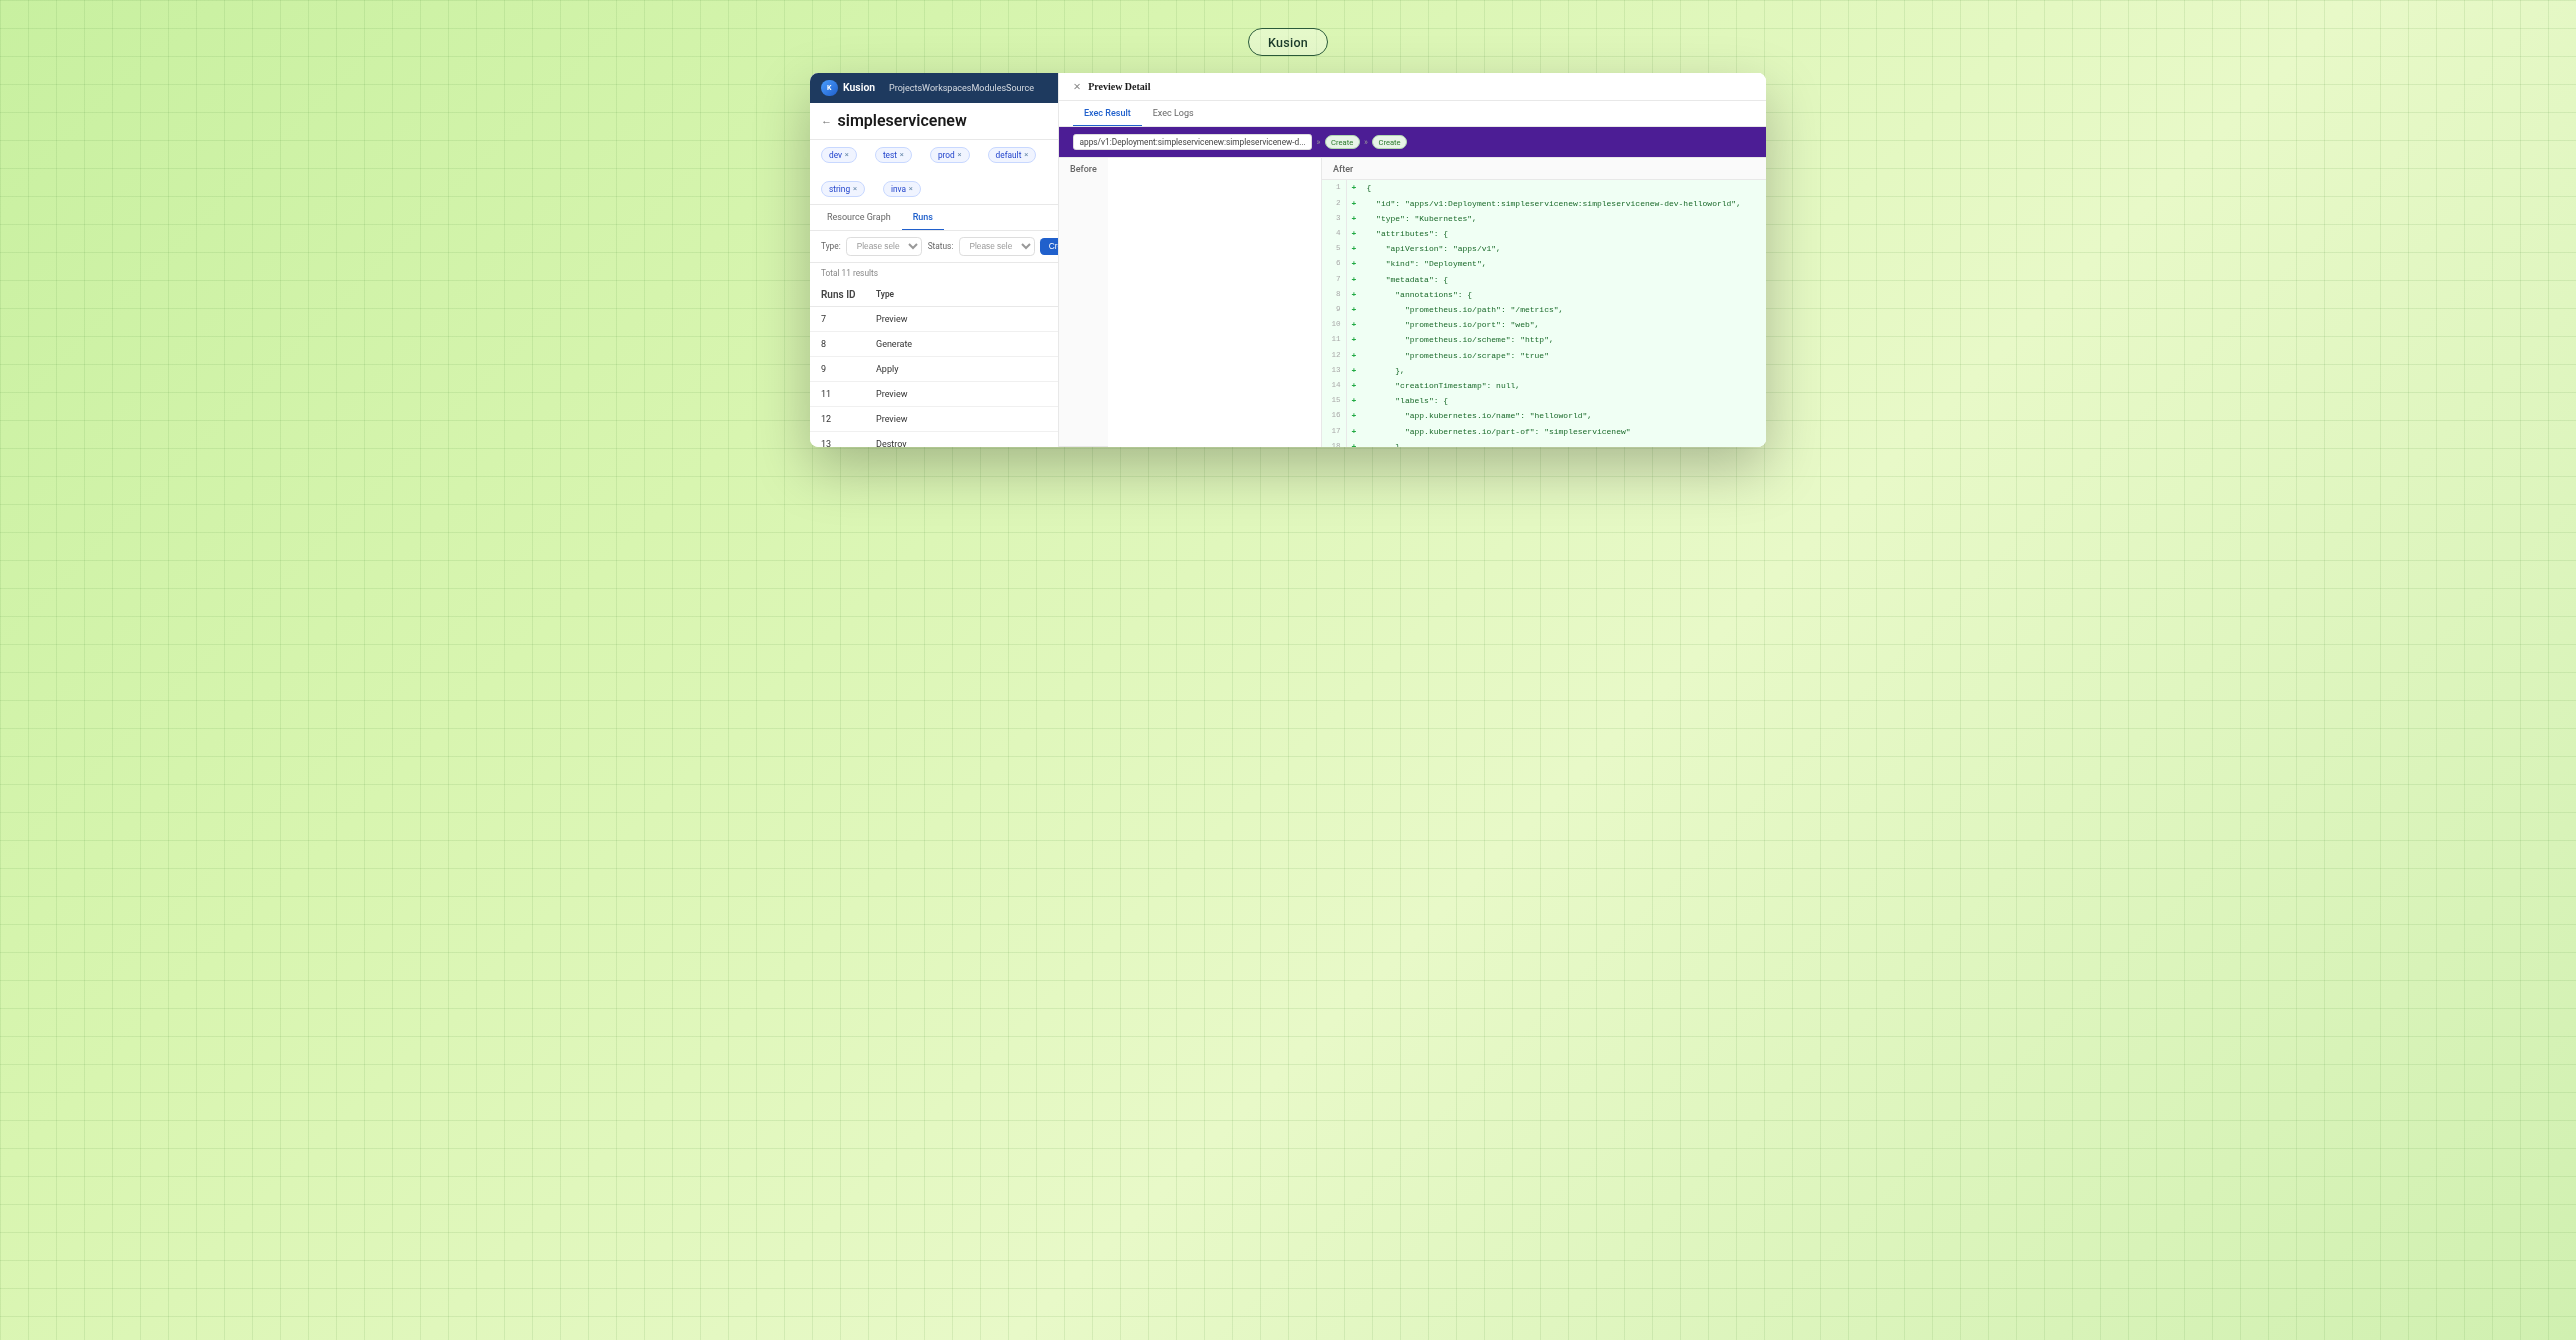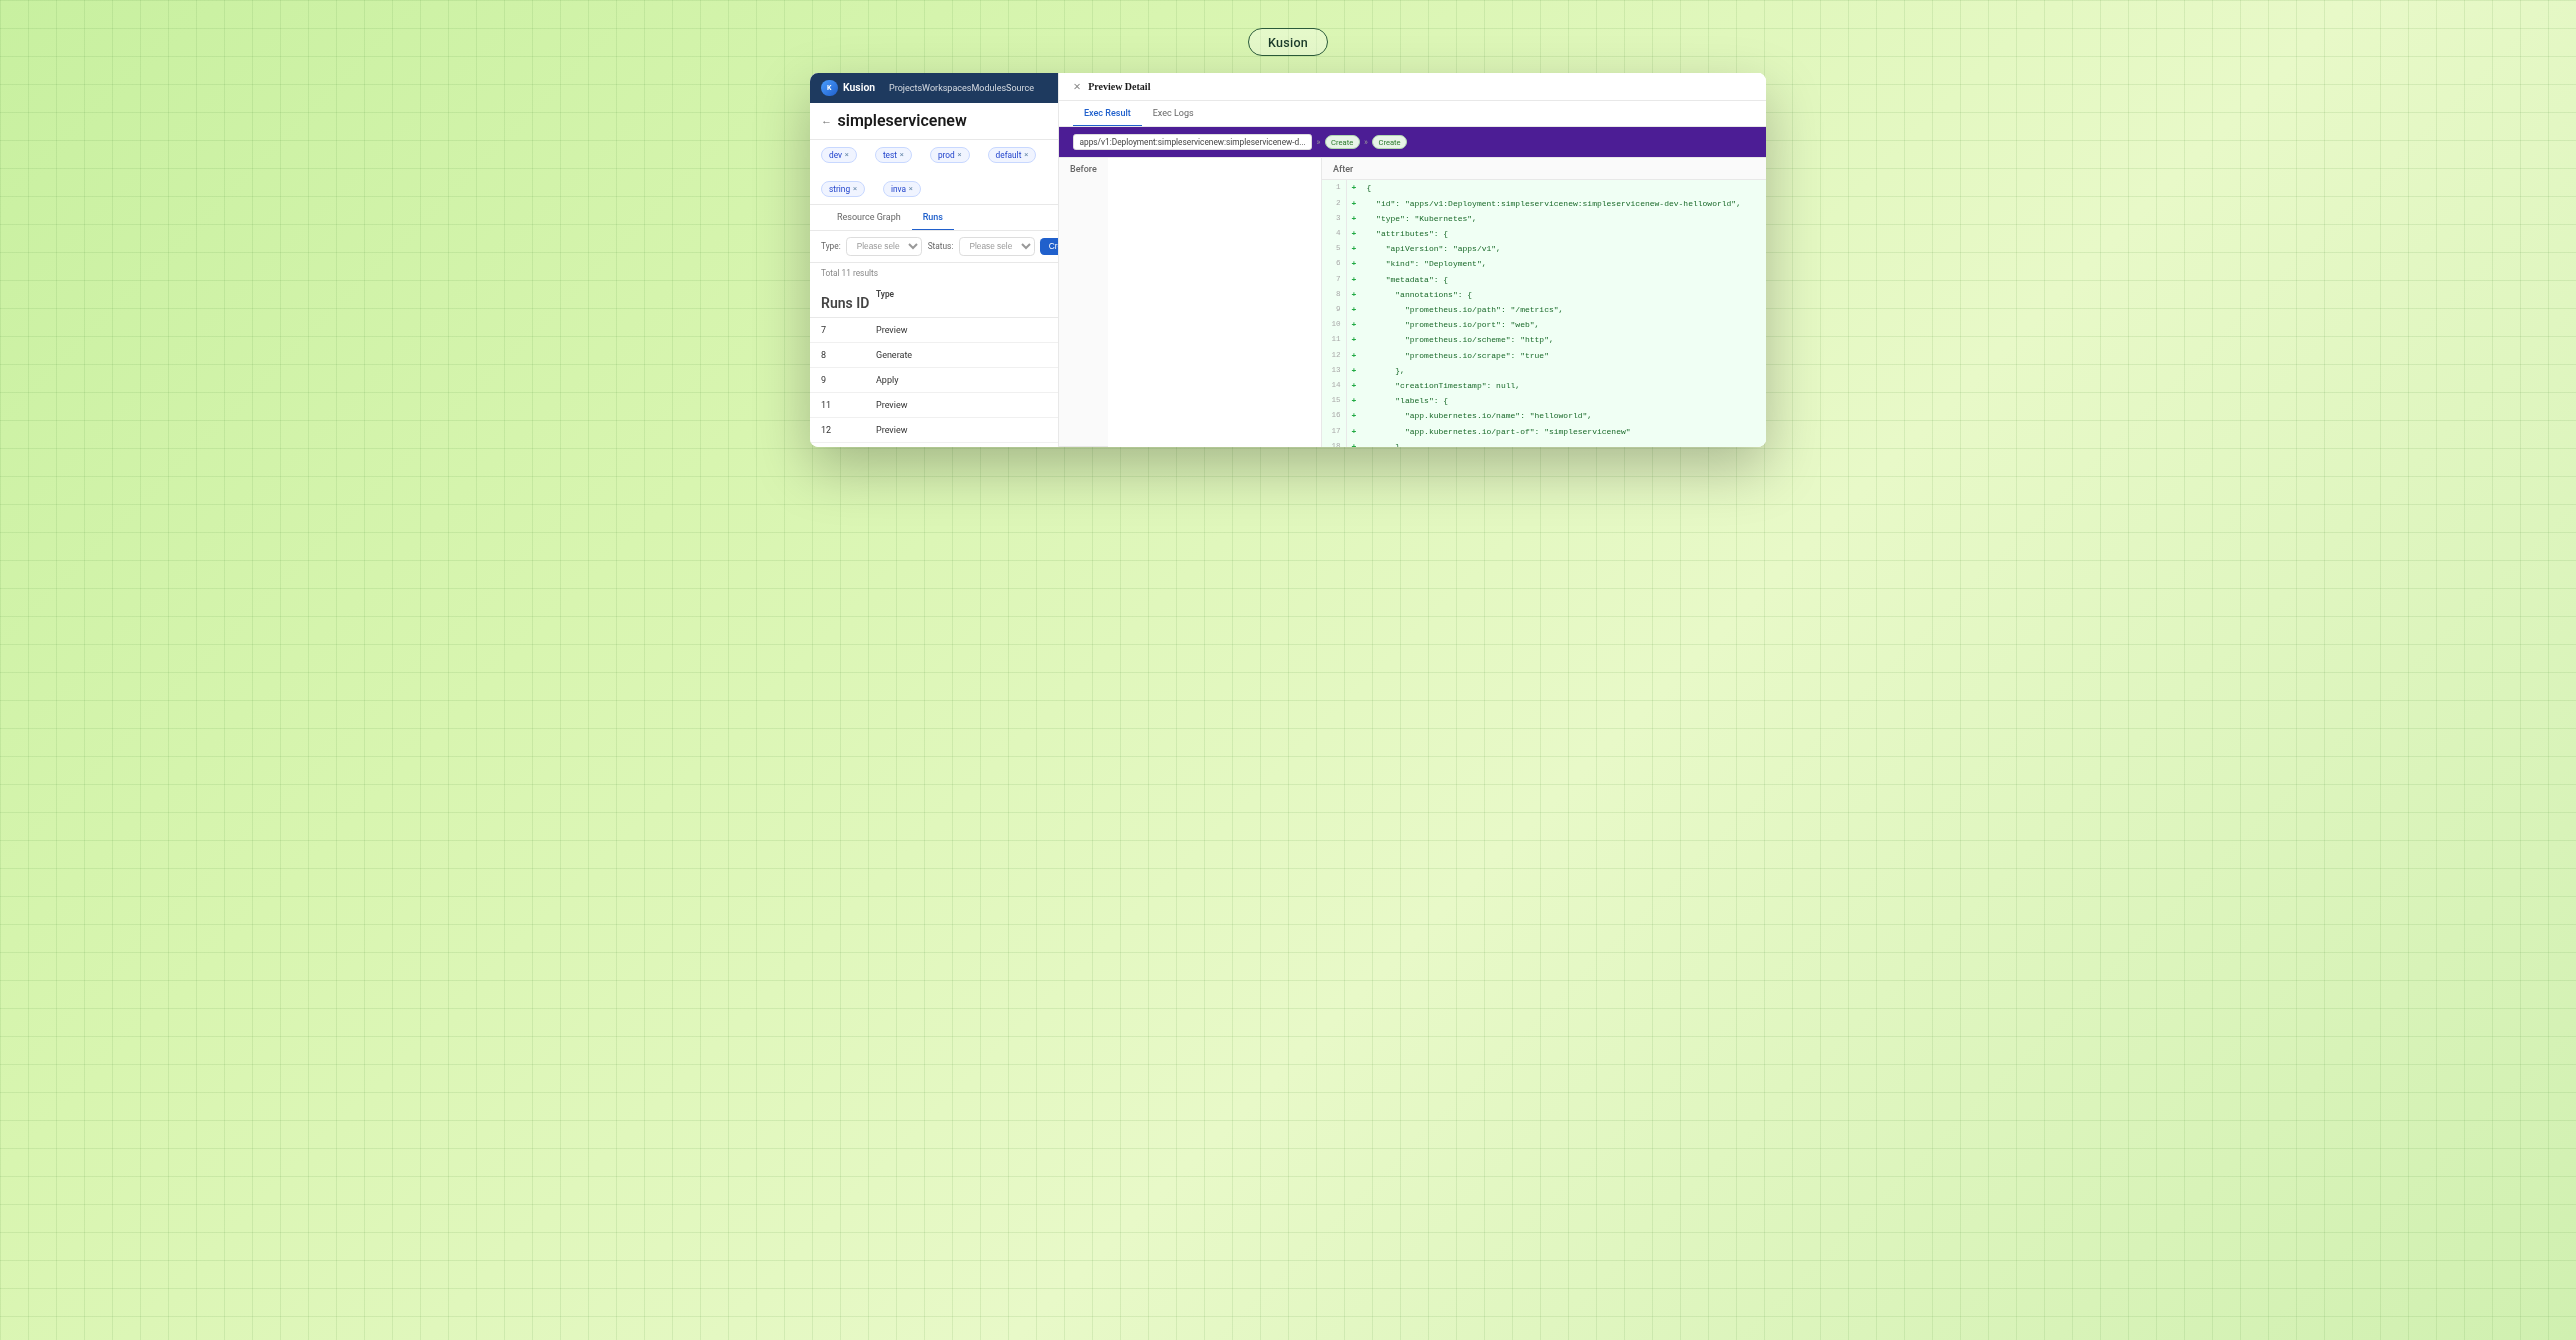--- a/index.html
+++ b/index.html
@@ -180,21 +180,21 @@
 
     .filter-tag-x {
       cursor: pointer;
       color: #6688aa;
       font-size: 7.6px;
     }
 
     
     .tab-nav {
       display: flex;
-      padding: 0 16px;
+      padding: 0 6px;
       border-bottom: 0.7px solid #e8e8e8;
       flex-shrink: 0;
     }
 
     .tab-item {
       padding: 7px 11px;
       font-size: 9px;
       color: #666;
       cursor: pointer;
       border-bottom: 1.4px solid transparent;
@@ -254,24 +254,23 @@
     
     .table-header {
       display: flex;
       padding: 5.5px 11px;
       border-bottom: 0.7px solid #e8e8e8;
       flex-shrink: 0;
     }
 
     .table-col-id {
       flex: 0 0 55px;
-      font-size: 14px;
+      font-size: 10px;
       font-weight: 600;
       color: #444;
-      margin-top: 6px;
     }
 
     .table-col-type {
       flex: 1;
       font-size: 8.3px;
       font-weight: 600;
       color: #444;
     }
 
     

